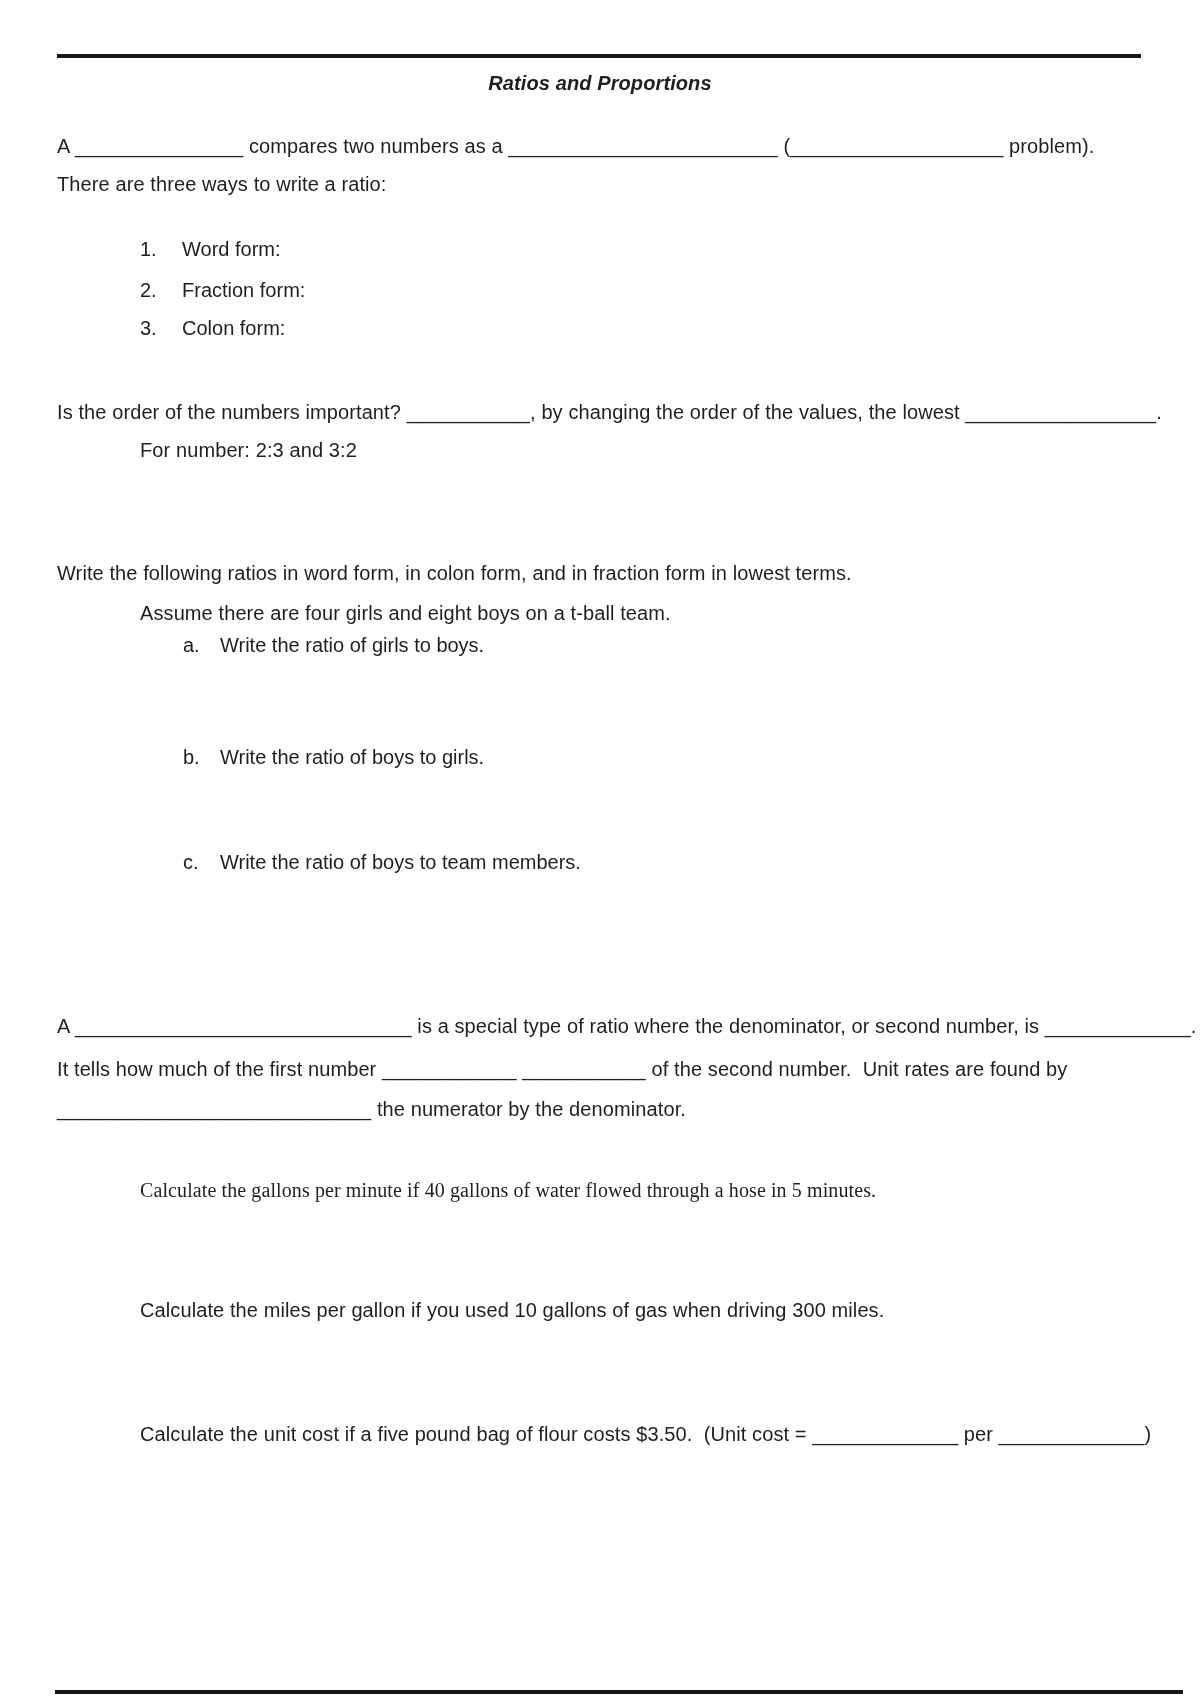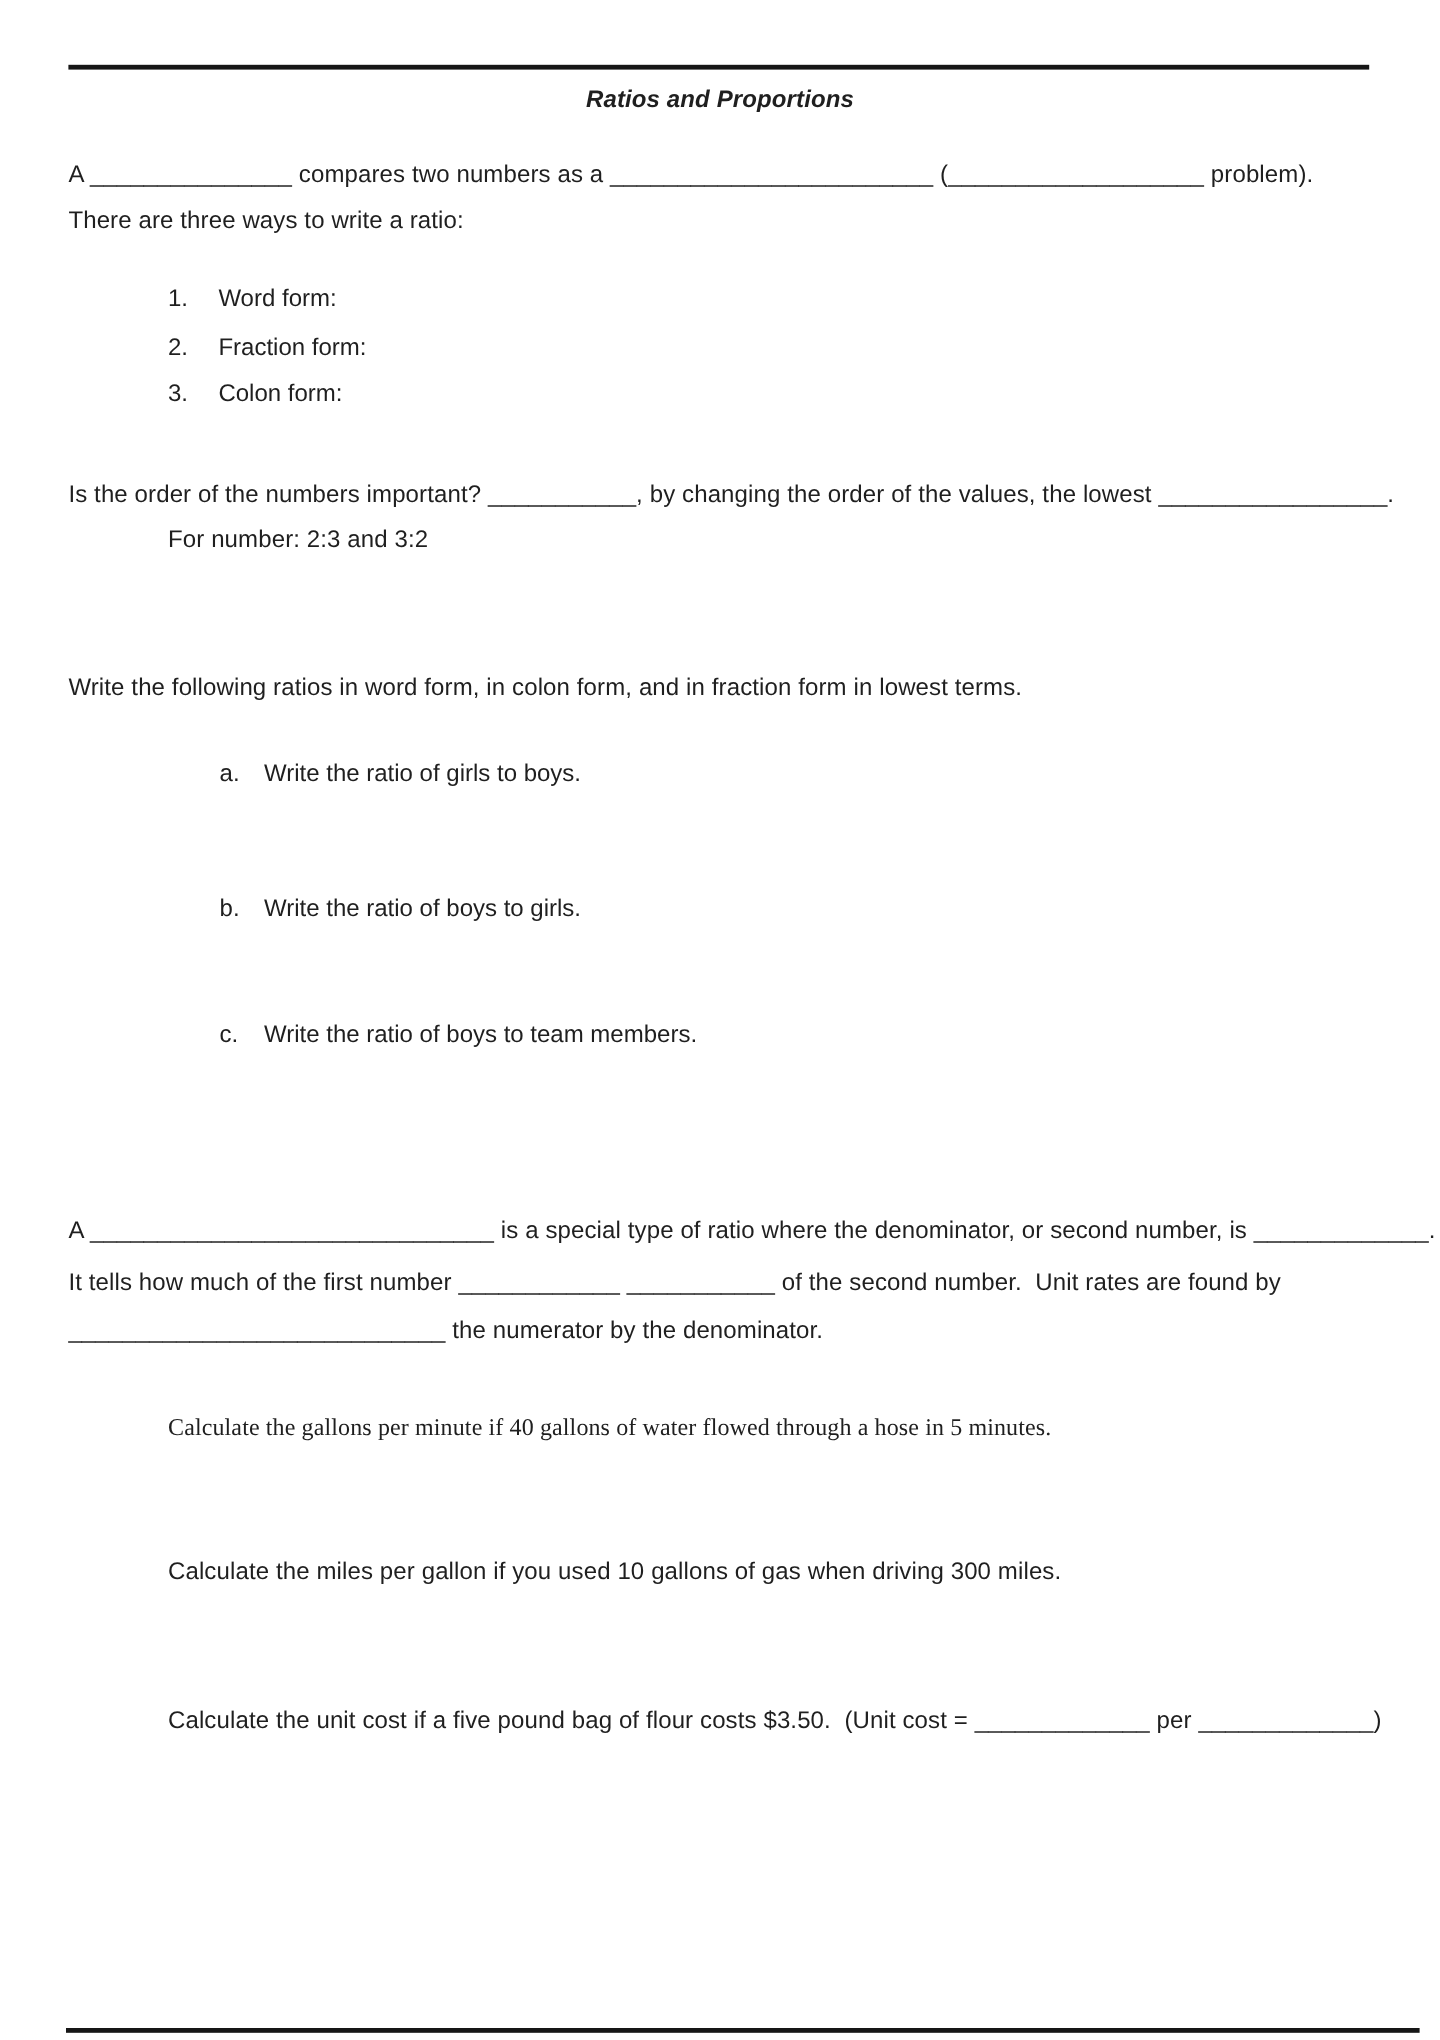--- a/index.html
+++ b/index.html
@@ -81,20 +81,21 @@
   </div>
   <div class="way way-3">
     <span class="marker">3.</span>
     <span class="label">Colon form:</span>
   </div>
 
   <div class="line order">Is the order of the numbers important? ___________, by changing the order of the values, the lowest _________________.</div>
   <div class="line example">For number: 2:3 and 3:2</div>
 
   <div class="line ratios-head">Write the following ratios in word form, in colon form, and in fraction form in lowest terms.</div>
+  <div class="line assume">Assume there are four girls and eight boys on a t-ball team.</div>
 
   <div class="sub sub-a">
     <span class="marker">a.</span>
     <span class="label">Write the ratio of girls to boys.</span>
   </div>
   <div class="sub sub-b">
     <span class="marker">b.</span>
     <span class="label">Write the ratio of boys to girls.</span>
   </div>
   <div class="sub sub-c">

